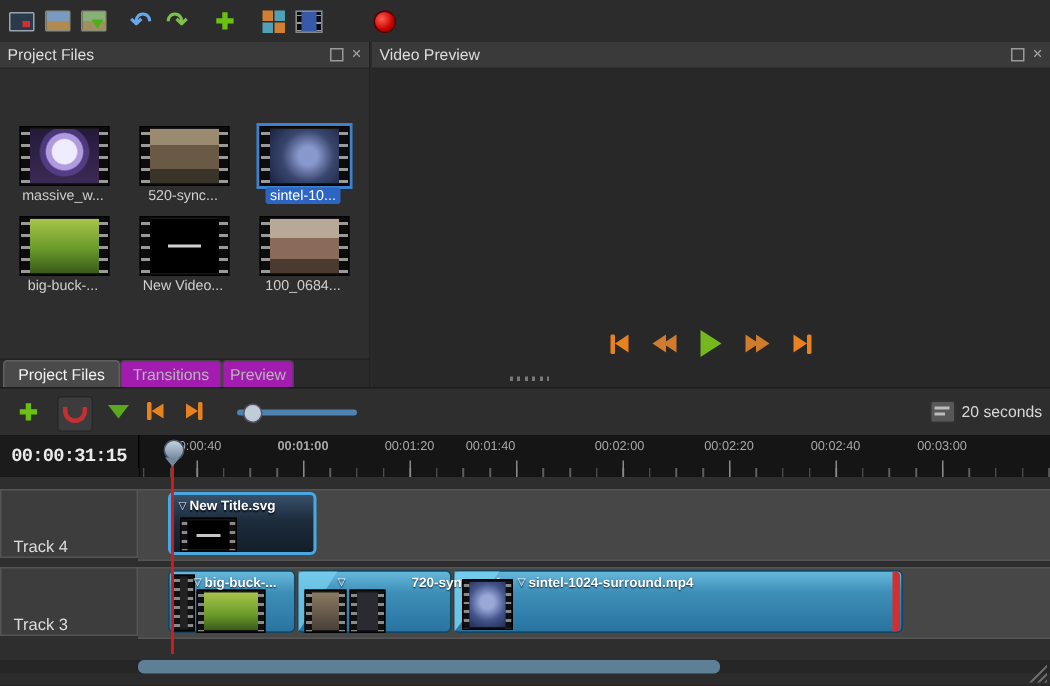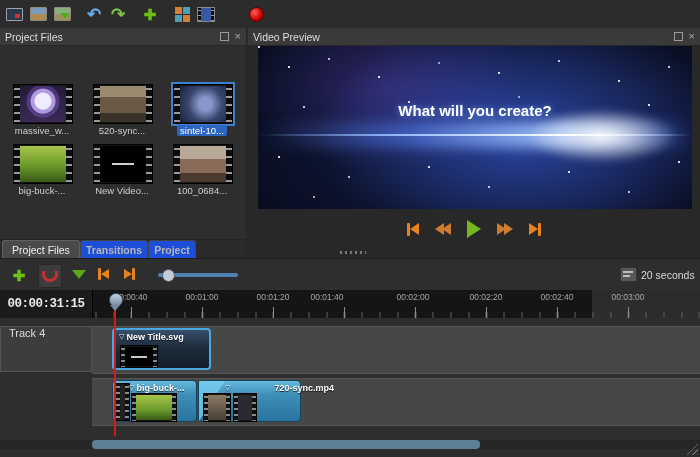--- a/index.html
+++ b/index.html
@@ -30,31 +30,31 @@
       #161616;border:1px solid #000;cursor:pointer;}
   .timg{position:absolute;left:6px;right:6px;top:1px;bottom:1px;}
   .thumb.selected{box-shadow:0 0 0 2px #3b82d0;}
   .tlabel{position:absolute;width:76px;text-align:center;font-size:9.5px;color:#cfcfcf;cursor:pointer;}
   .tlabel.selected{color:#fff;}
   .tlabel.selected span{background:#2d66c2;border-radius:2px;padding:0 3px;}
   
   .tab{position:absolute;top:0;height:18px;display:flex;align-items:center;justify-content:center;
        font-size:10.5px;cursor:pointer;border-radius:3px 3px 0 0;}
   .tab.active{background:#4a4a4a;border:1px solid #606060;border-bottom:none;color:#f0f0f0;}
-  .tab.inactive{background:#1d4ed8;border:1px solid #454545;border-bottom:none;color:#b5b5b5;font-weight:bold;}
+  .tab.inactive{background:#a21caf;border:1px solid #454545;border-bottom:none;color:#b5b5b5;}
   
   .t-tri-l{width:0;height:0;border-top:6px solid transparent;border-bottom:6px solid transparent;border-right:9px solid currentColor;}
   .t-tri-r{width:0;height:0;border-top:6px solid transparent;border-bottom:6px solid transparent;border-left:9px solid currentColor;}
   .t-bar{width:3px;height:13px;background:currentColor;border-radius:1px;}
   .tbtn{display:flex;align-items:center;cursor:pointer;}
   
   .ruler-label{position:absolute;top:2px;width:50px;text-align:center;font-size:8.5px;color:#a8a8a8;}
   .major-tick{position:absolute;bottom:0;width:1px;height:11px;background:#8a8a8a;}
   .track-label{position:absolute;left:0;width:92px;height:46px;background:#3d3d3d;border:1px solid #545454;
-               box-sizing:border-box;display:flex;align-items:flex-start;padding-left:8px;color:#ddd;font-size:11px;}
+               box-sizing:border-box;display:flex;align-items:flex-end;padding-left:8px;color:#ddd;font-size:11px;}
   .track-lane{position:absolute;left:92px;right:0;height:46px;background:#474747;border-top:1px solid #555;border-bottom:1px solid #555;}
   .clip{position:absolute;height:42px;border-radius:4px;box-sizing:border-box;cursor:pointer;
         background:linear-gradient(180deg,#66b8dc 0%,#3d8fb8 35%,#2a73a0 100%);border:1px solid #16455c;}
   .clip-label{position:absolute;top:2px;display:flex;align-items:center;gap:2px;z-index:3;
         font-size:9px;font-weight:bold;color:#fff;text-shadow:0 1px 1px rgba(0,0,0,.8);white-space:nowrap;}
   .clip-eff{font-size:7px;color:#e8f4ff;font-weight:normal;}
   .mfilm{position:absolute;background:
       repeating-linear-gradient(180deg,#101010 0 2px,#8a8a8a 2px 4px,#101010 4px 6px) left center/4px 100% repeat-y,
       repeating-linear-gradient(180deg,#101010 0 2px,#8a8a8a 2px 4px,#101010 4px 6px) right center/4px 100% repeat-y,
       #151515;border:1px solid #000;}
@@ -143,56 +143,33 @@
     <div class="thumb" style="left:173px;top:116px;">
       <div class="timg" style="background:linear-gradient(180deg,#b8a898 0 35%,#8a6a58 35% 75%,#4a3a30 75%);"></div>
     </div>
     <div class="tlabel" style="left:4px;top:157px;"><span>big-buck-...</span></div>
     <div class="tlabel" style="left:84px;top:157px;"><span>New Video...</span></div>
     <div class="tlabel" style="left:164px;top:157px;"><span>100_0684...</span></div>
 
     <div class="abs" style="left:0;top:211px;width:246px;height:19px;background:#2a2a2a;border-top:1px solid #232323;">
       <div class="tab active" style="left:2px;width:76px;">Project Files</div>
       <div class="tab inactive" style="left:80px;width:66px;">Transitions</div>
-      <div class="tab inactive" style="left:148px;width:46px;">Project</div>
+      <div class="tab inactive" style="left:148px;width:46px;">Preview</div>
     </div>
   </div>
 
   <div class="abs" style="left:248px;top:28px;width:452px;height:230px;background:#282828;">
     <div class="panel-title">
       <span>Video Preview</span>
       <span class="dock-btns">
         <span class="dock-float"></span>
         <span class="dock-close">×</span>
       </span>
     </div>
 
-    <div class="abs" style="left:10px;top:18px;width:434px;height:163px;overflow:hidden;background:
-        radial-gradient(ellipse 300px 170px at 62% 55%, rgba(70,110,255,.5), transparent 70%),
-        radial-gradient(ellipse 200px 120px at 30% 25%, rgba(120,80,220,.30), transparent 70%),
-        radial-gradient(ellipse 480px 280px at 52% 50%, rgba(28,48,118,.55), transparent 78%),
-        #05060f;">
-
-      <div style="position:absolute;left:0;top:0;width:2px;height:2px;background:#fff;opacity:.85;box-shadow:
-        30px 20px 0 #fff, 70px 12px 0 #cfd8ff, 120px 30px 0 #fff, 180px 16px 0 #aab8ff,
-        240px 26px 0 #fff, 300px 14px 0 #dfe6ff, 360px 34px 0 #fff, 410px 20px 0 #cfd8ff,
-        45px 60px 0 #dfe6ff, 150px 55px 0 #fff, 260px 50px 0 #aab8ff, 390px 58px 0 #fff,
-        20px 110px 0 #fff, 90px 130px 0 #cfd8ff, 170px 120px 0 #fff, 230px 140px 0 #dfe6ff,
-        310px 125px 0 #fff, 370px 145px 0 #cfd8ff, 420px 115px 0 #fff, 55px 150px 0 #aab8ff;"></div>
-
-      <div style="position:absolute;left:0;top:76px;width:100%;height:26px;filter:blur(6px);background:
-        linear-gradient(90deg, rgba(60,100,220,0) 0%, rgba(90,140,255,.45) 35%, rgba(170,205,255,.85) 70%, rgba(90,140,255,.35) 92%, transparent 100%);"></div>
-      <div style="position:absolute;left:0;top:88px;width:100%;height:2px;background:
-        linear-gradient(90deg, transparent 0%, rgba(150,190,255,.9) 30%, #ffffff 72%, rgba(150,190,255,.6) 90%, transparent 100%);"></div>
-      <div style="position:absolute;left:62%;top:62px;width:150px;height:56px;filter:blur(3px);background:
-        radial-gradient(closest-side, rgba(255,255,255,.95), rgba(255,255,255,0));"></div>
-
-      <div style="position:absolute;left:0;top:56px;width:100%;text-align:center;color:#fff;font-size:15px;font-weight:bold;
-        text-shadow:0 0 6px rgba(120,160,255,.8);">What will you create?</div>
-    </div>
 
     <div class="abs" style="left:0;top:188px;width:452px;height:26px;display:flex;align-items:center;justify-content:center;gap:16px;">
       <div class="tbtn" style="color:#e8821e;">
         <div class="t-bar"></div>
           <div class="t-tri-l"></div>
       </div>
       <div class="tbtn" style="color:#cf7c2e;">
         <div class="t-tri-l"></div>
           <div class="t-tri-l" style="margin-left:-2px;"></div>
       </div>
@@ -231,26 +208,26 @@
     <div class="abs" style="left:158px;top:14px;width:80px;height:4px;background:#4e82b0;border-radius:2px;">
       <div style="position:absolute;left:4px;top:-4px;width:11px;height:11px;border-radius:50%;background:#c0ccd8;border:1px solid #556;"></div>
     </div>
     <div class="abs" style="left:620px;top:8px;width:15px;height:13px;background:#585858;border:1px solid #333;border-radius:2px;">
       <div style="position:absolute;left:2px;top:3px;width:10px;height:2px;background:#bcbcbc;"></div>
       <div style="position:absolute;left:2px;top:7px;width:7px;height:2px;background:#bcbcbc;"></div>
     </div>
     <div class="abs" style="left:641px;top:10px;font-size:10.5px;color:#d8d8d8;">20 seconds</div>
   </div>
 
-  <div class="abs" style="left:0;top:290px;width:592px;height:28px;background:#151515;">
+  <div class="abs" style="left:0;top:290px;width:700px;height:28px;background:#151515;">
     <div class="abs" style="left:0;top:0;width:92px;height:28px;background:#1b1b1b;border-right:1px solid #000;display:flex;align-items:center;justify-content:center;
          font-family:'Liberation Mono',monospace;font-size:12.5px;font-weight:bold;color:#eaeaea;letter-spacing:-0.5px;">00:00:31:15</div>
     <div class="abs" style="left:92px;top:0;width:608px;height:28px;">
       <div class="ruler-label" style="left:14px;">00:00:40</div>
-      <div class="ruler-label" style="left:85px;">00:01:00</div>
+      <div class="ruler-label" style="left:85px;font-weight:bold;">00:01:00</div>
       <div class="ruler-label" style="left:156px;">00:01:20</div>
       <div class="ruler-label" style="left:210px;">00:01:40</div>
       <div class="ruler-label" style="left:296px;">00:02:00</div>
       <div class="ruler-label" style="left:369px;">00:02:20</div>
       <div class="ruler-label" style="left:440px;">00:02:40</div>
       <div class="ruler-label" style="left:511px;">00:03:00</div>
       <div class="abs" style="left:0;bottom:0;width:100%;height:6px;background:repeating-linear-gradient(90deg,#5e5e5e 0 1px,transparent 1px 17.75px);background-position-x:3.5px;"></div>
       <div class="major-tick" style="left:39px;"></div>
         <div class="major-tick" style="left:110px;"></div>
       <div class="major-tick" style="left:181px;"></div>
@@ -263,20 +240,23 @@
   </div>
 
   <div class="abs" style="left:0;top:318px;width:700px;height:122px;background:#2e2e2e;">
 
     <div class="track-lane" style="top:8px;"></div>
     <div class="track-label" style="top:8px;">
       <span>Track 4</span>
     </div>
 
     <div class="track-lane" style="top:60px;"></div>
+    <div class="track-label" style="top:60px;">
+      <span>Track 3</span>
+    </div>
 
     <div class="clip" style="left:112px;top:10px;width:99px;background:linear-gradient(180deg,#39506a 0%,#1c2c3c 45%,#131e2a 100%);border:2px solid #4aa8e0;">
       <div class="clip-label" style="left:5px;">
         <span class="clip-eff">▽</span>
         <span>New Title.svg</span>
       </div>
       <div class="mfilm" style="left:6px;top:15px;width:36px;height:21px;">
         <div class="mimg" style="background:#000;">
           <div style="position:absolute;left:50%;top:50%;width:16px;height:2px;margin:-1px 0 0 -8px;background:#c8c8c8;"></div>
         </div>
@@ -303,20 +283,31 @@
         <span>720-sync.mp4</span>
       </div>
       <div class="mfilm" style="left:4px;top:12px;width:26px;height:27px;z-index:3;">
         <div class="mimg" style="background:linear-gradient(180deg,#8a7a62,#4a4038);"></div>
       </div>
       <div class="mfilm" style="left:34px;top:12px;width:22px;height:27px;">
         <div class="mimg" style="background:#2a2a32;"></div>
       </div>
     </div>
 
+    <div class="clip" style="left:302px;top:62px;width:300px;">
+      <div class="trans-tri" style="border-top-color:rgba(120,208,240,.85);border-right-width:30px;"></div>
+      <div class="clip-label" style="left:42px;">
+        <span class="clip-eff">▽</span>
+        <span>sintel-1024-surround.mp4</span>
+      </div>
+      <div class="mfilm" style="left:5px;top:5px;width:32px;height:32px;z-index:3;">
+        <div class="mimg" style="background:radial-gradient(circle at 50% 45%, #9aa8d8 0 22%, #44548c 60%, #222c50 100%);"></div>
+      </div>
+      <div style="position:absolute;right:1px;top:0;width:5px;height:100%;background:#d23030;border-radius:0 3px 3px 0;z-index:3;"></div>
+    </div>
   </div>
 
   <div class="abs" style="left:109px;top:293px;width:12px;height:12px;border-radius:50%;background:linear-gradient(180deg,#c4d2e0,#74899e);border:1px solid #44566a;z-index:9;"></div>
   <div class="abs" style="left:110px;top:305px;width:0;height:0;border-left:5px solid transparent;border-right:5px solid transparent;border-top:6px solid #74899e;z-index:9;"></div>
   <div class="abs" style="left:114px;top:310px;width:2px;height:126px;background:rgba(220,24,24,.95);z-index:8;"></div>
 
   <div class="abs" style="left:0;top:440px;width:700px;height:9px;background:#262626;">
     <div style="position:absolute;left:92px;top:0;width:388px;height:9px;background:#5e8096;border-radius:4px;"></div>
   </div>
 

